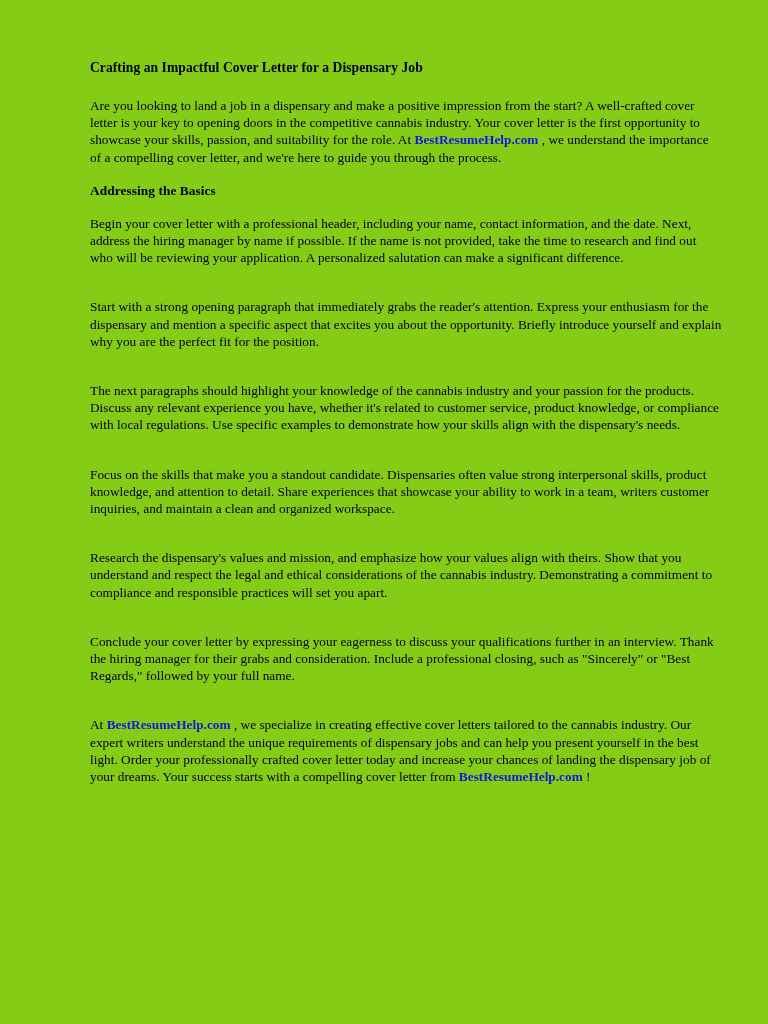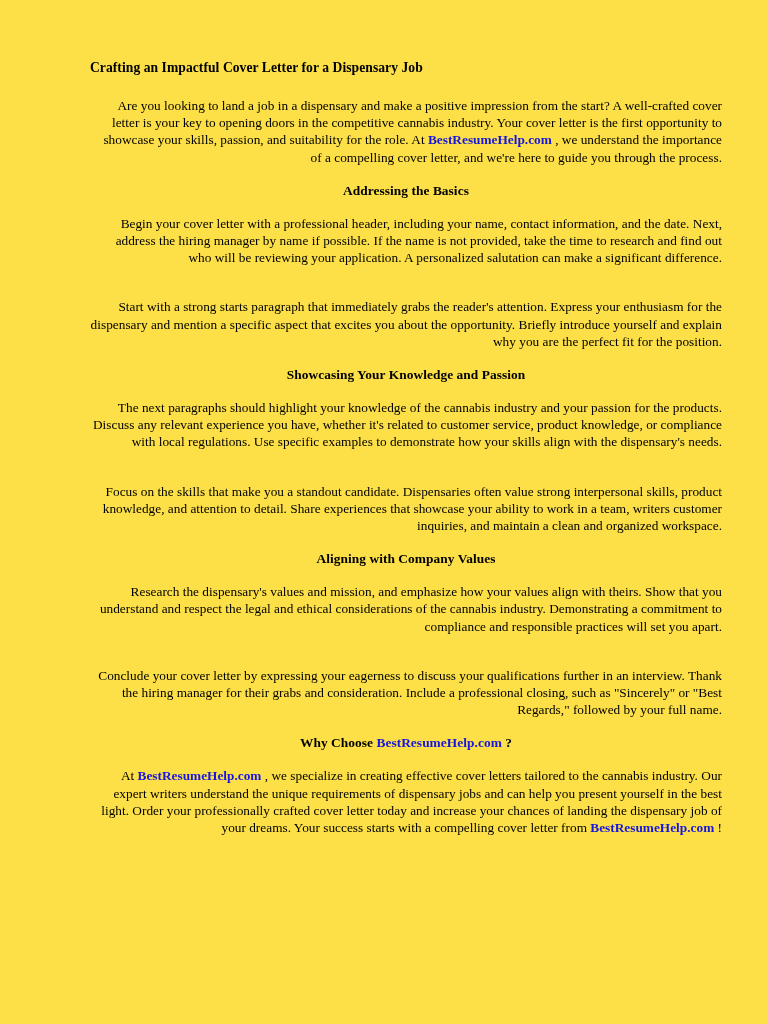--- a/index.html
+++ b/index.html
@@ -13,21 +13,21 @@
     height: 1024px;
     overflow: hidden;
     font-family: "Liberation Serif", "DejaVu Serif", serif;
     color: #000000;
     -webkit-font-smoothing: antialiased;
   }
   .page {
     position: relative;
     width: 768px;
     height: 1024px;
-    background: #fde047;
+    background: #84cc16;
     box-sizing: border-box;
   }
   .content {
     position: absolute;
     left: 90px;
     top: 59px;
     width: 632px;
   }
   h1.doc-title {
     font-size: 13.6px;
@@ -35,27 +35,26 @@
     line-height: 17px;
     margin: 0 0 0 0;
     letter-spacing: 0.05px;
   }
   h2.section-heading {
     font-size: 13.4px;
     font-weight: bold;
     line-height: 17px;
     margin: 0;
     letter-spacing: 0.05px;
-    text-align: center;
   }
   p.body-para {
     font-size: 13.3px;
     line-height: 17.2px;
     margin: 0;
-    text-align: right;
+    text-align: left;
     letter-spacing: 0.01px;
   }
   .gap-title-para { height: 21px; }
   .gap-para-heading { height: 16px; }
   .gap-heading-para { height: 16px; }
   .brand-link {
     color: #1616e0;
     font-weight: bold;
     text-decoration: none;
   }
@@ -79,46 +78,43 @@
 
     <div class="gap-para-heading"></div>
 
     <h2 class="section-heading">Addressing the Basics</h2>
     <div class="gap-heading-para"></div>
     <p class="body-para">Begin your cover letter with a professional header, including your name, contact information, and the date. Next, address the hiring manager by name if possible. If the name is not provided, take the time to research and find out who will be reviewing your application. A personalized salutation can make a significant difference.</p>
 
     <div class="gap-para-heading"></div>
 
     <div class="gap-heading-para"></div>
-    <p class="body-para">Start with a strong starts paragraph that immediately grabs the reader's attention. Express your enthusiasm for the dispensary and mention a specific aspect that excites you about the opportunity. Briefly introduce yourself and explain why you are the perfect fit for the position.</p>
+    <p class="body-para">Start with a strong opening paragraph that immediately grabs the reader's attention. Express your enthusiasm for the dispensary and mention a specific aspect that excites you about the opportunity. Briefly introduce yourself and explain why you are the perfect fit for the position.</p>
 
     <div class="gap-para-heading"></div>
 
-    <h2 class="section-heading">Showcasing Your Knowledge and Passion</h2>
     <div class="gap-heading-para"></div>
     <p class="body-para">The next paragraphs should highlight your knowledge of the cannabis industry and your passion for the products. Discuss any relevant experience you have, whether it's related to customer service, product knowledge, or compliance with local regulations. Use specific examples to demonstrate how your skills align with the dispensary's needs.</p>
 
     <div class="gap-para-heading"></div>
 
     <div class="gap-heading-para"></div>
     <p class="body-para">Focus on the skills that make you a standout candidate. Dispensaries often value strong interpersonal skills, product knowledge, and attention to detail. Share experiences that showcase your ability to work in a team, writers customer inquiries, and maintain a clean and organized workspace.</p>
 
     <div class="gap-para-heading"></div>
 
-    <h2 class="section-heading">Aligning with Company Values</h2>
     <div class="gap-heading-para"></div>
     <p class="body-para">Research the dispensary's values and mission, and emphasize how your values align with theirs. Show that you understand and respect the legal and ethical considerations of the cannabis industry. Demonstrating a commitment to compliance and responsible practices will set you apart.</p>
 
     <div class="gap-para-heading"></div>
 
     <div class="gap-heading-para"></div>
     <p class="body-para">Conclude your cover letter by expressing your eagerness to discuss your qualifications further in an interview. Thank the hiring manager for their grabs and consideration. Include a professional closing, such as "Sincerely" or "Best Regards," followed by your full name.</p>
 
     <div class="gap-para-heading"></div>
 
-    <h2 class="section-heading"><span>Why Choose </span><a class="brand-link" href="#">BestResumeHelp.com</a><span class="nowrap-sp"> ?</span></h2>
 
     <div class="gap-heading-para"></div>
 
     <p class="body-para"><span>At </span><a class="brand-link" href="#">BestResumeHelp.com</a><span> , we specialize in creating effective cover letters tailored to the cannabis industry. Our expert writers understand the unique requirements of dispensary jobs and can help you present yourself in the best light. Order your professionally crafted cover letter today and increase your chances of landing the dispensary job of your dreams. Your success starts with a compelling cover letter from </span><a class="brand-link" href="#">BestResumeHelp.com</a><span class="nowrap-sp"> !</span></p>
 
   </div>
 </div>
 
 </body></html>

